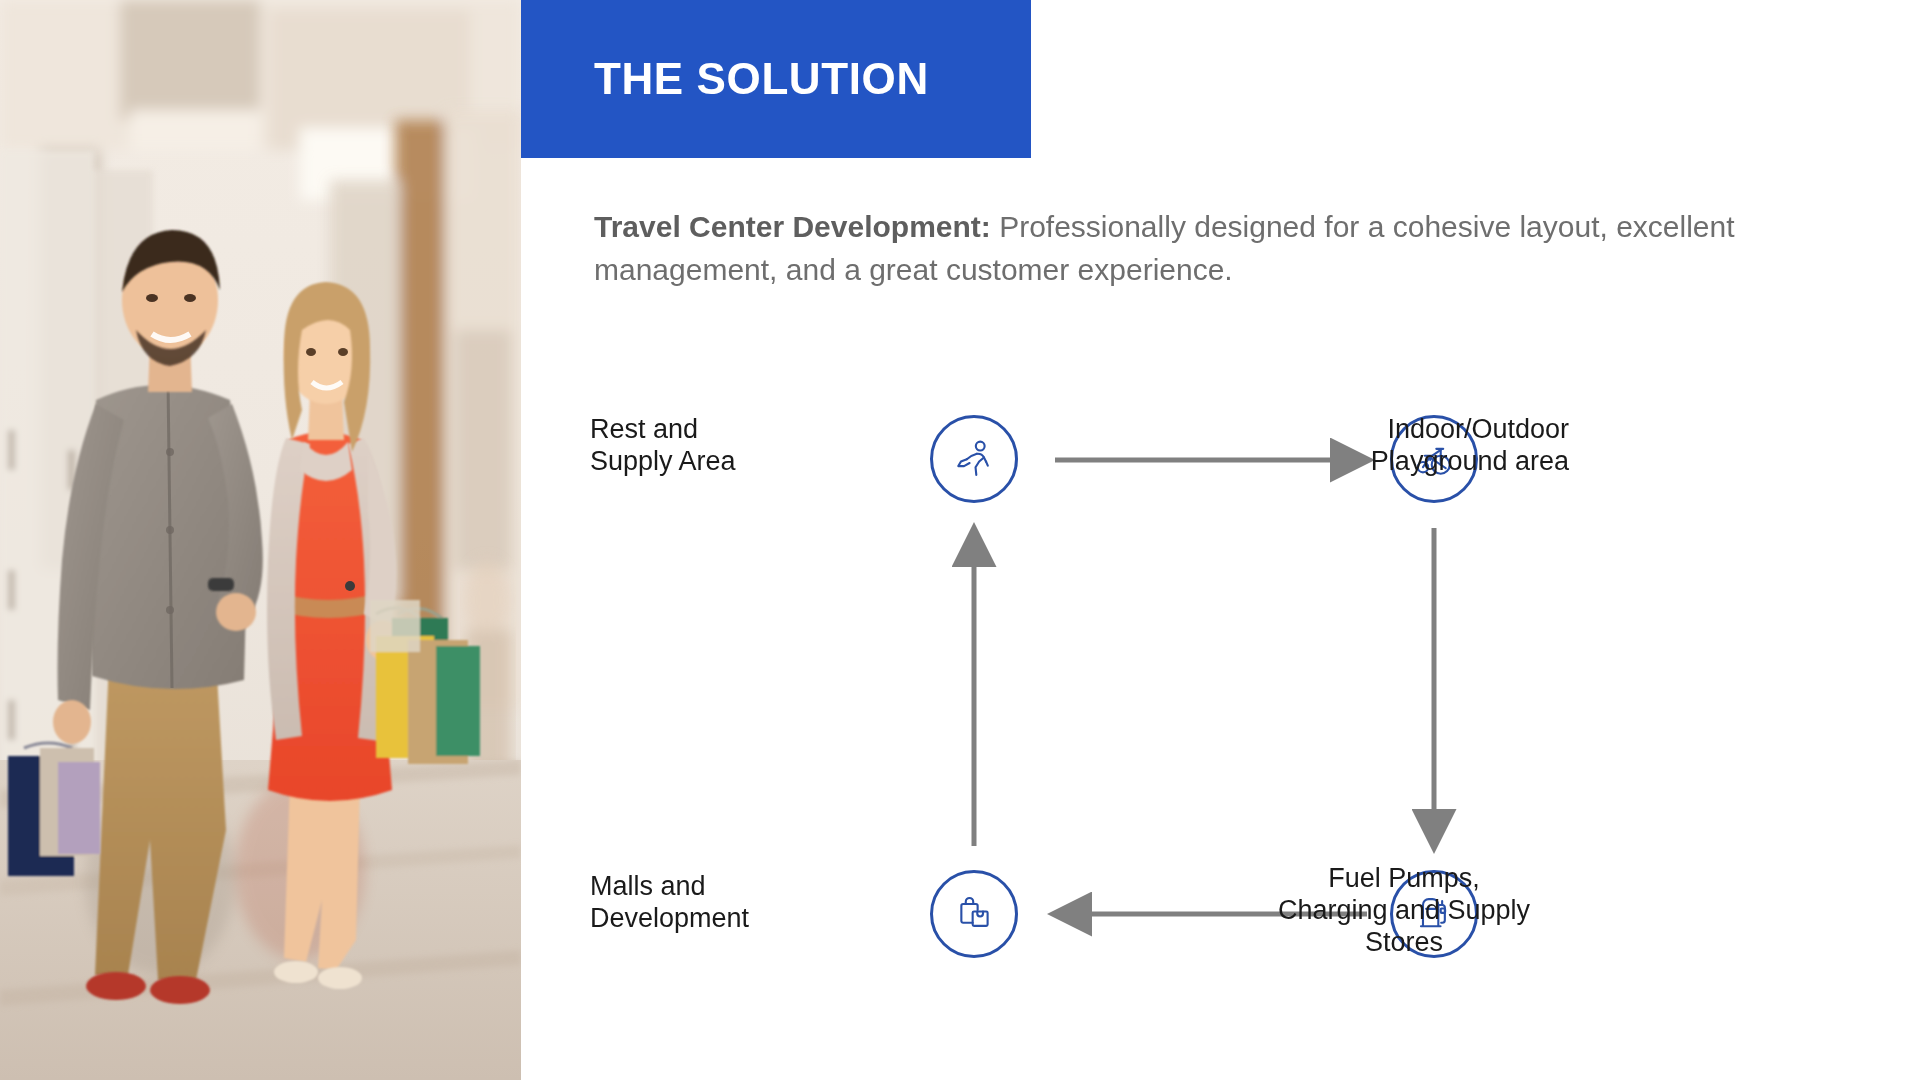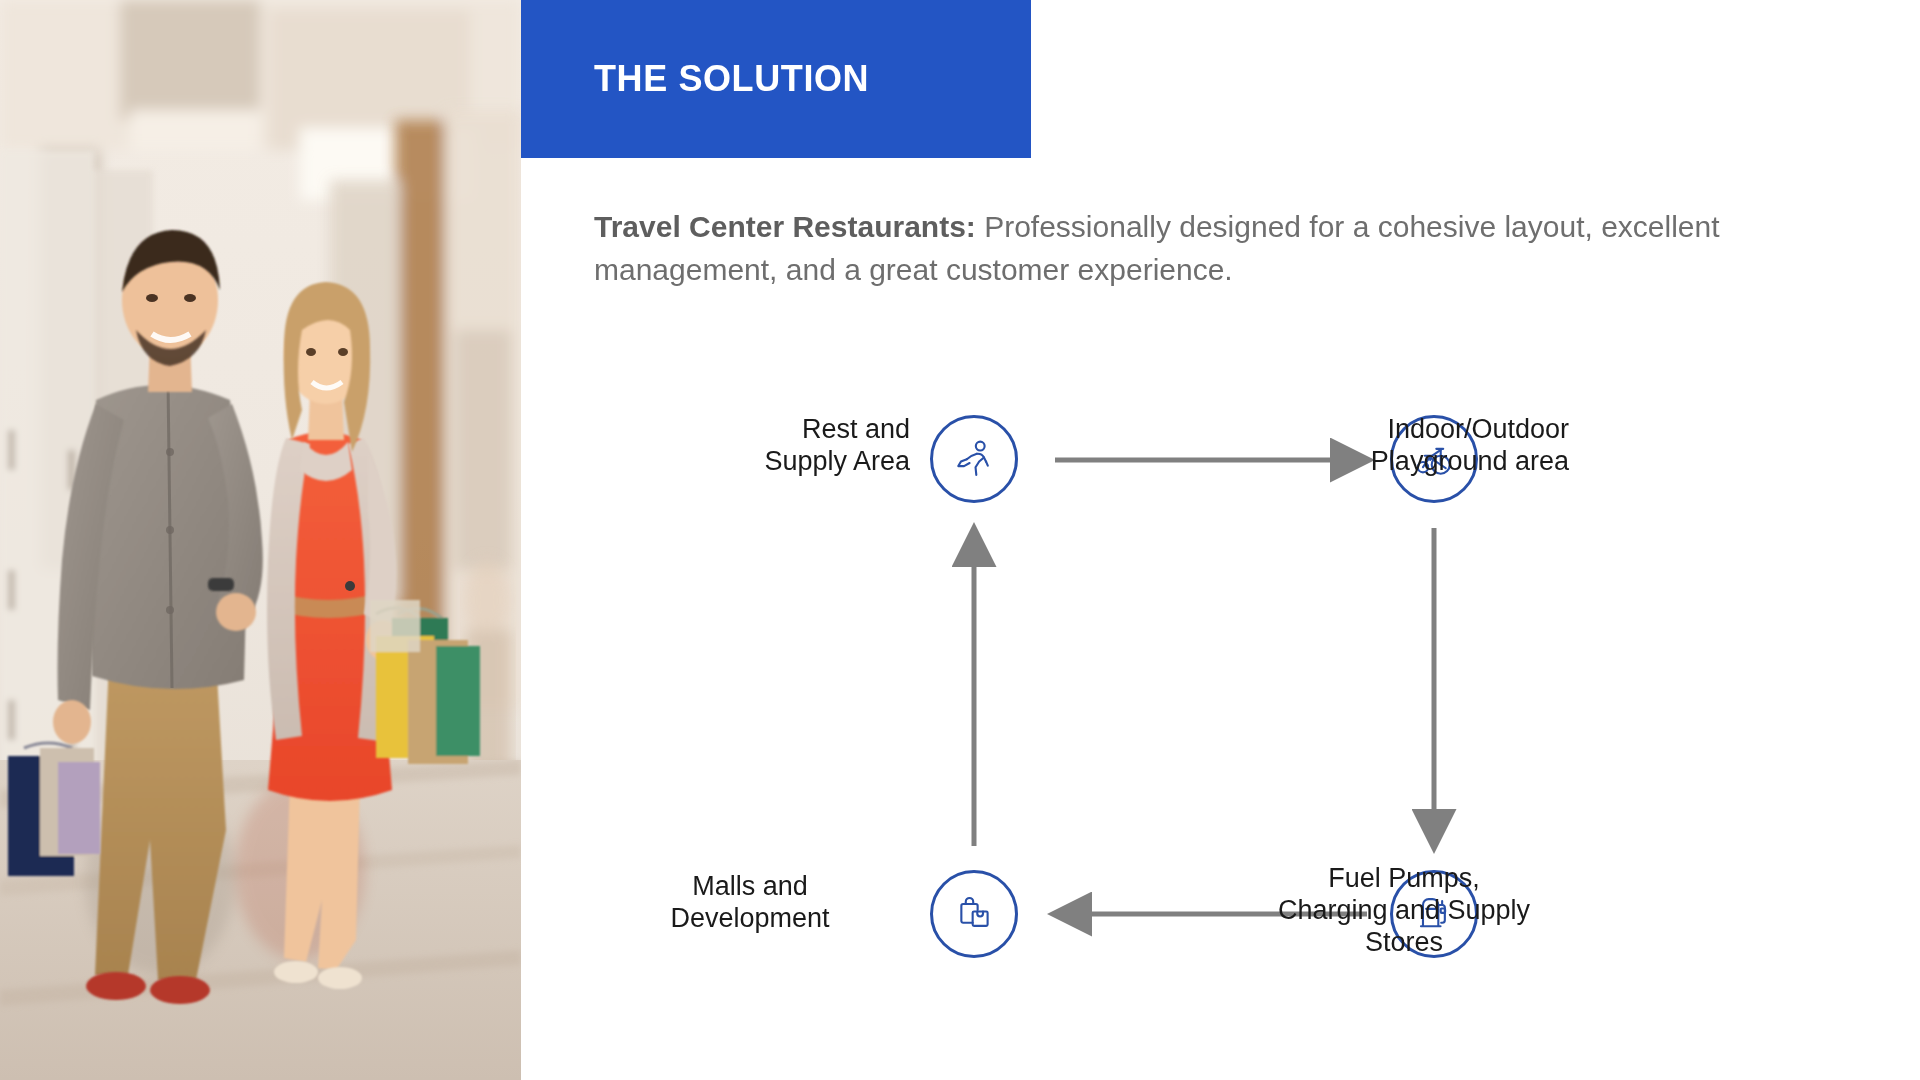--- a/index.html
+++ b/index.html
@@ -24,21 +24,21 @@
     background:#ffffff;
   }
 
   .title-banner {
     position:absolute; left:0px; top:0; width:510px; height:158px;
     background:#2355C4;
     display:flex; align-items:center;
   }
   .title-banner .title-text {
     color:#ffffff;
-    font-size:36px;
+    font-size:44px;
     font-weight:bold;
     letter-spacing:0.6px;
     padding-left:73px;
     font-family:"Liberation Sans", sans-serif;
   }
 
   .body-copy {
     position:absolute; left:73px; top:205px; width:1220px;
     font-size:30px;
     line-height:1.44;
@@ -68,24 +68,24 @@
   .node-br { left:869px; top:580px; }
   .node-bl { left:409px; top:580px; }
 
   .node-label {
     position:absolute;
     font-size:27px;
     line-height:1.19;
     color:#1a1a1a;
     font-family:"Liberation Sans", sans-serif;
   }
-  .label-tl { right:1010px; top:123px; text-align:right; width:320px; }
+  .label-tl { right:1010px; top:123px; width:320px; }
   .label-tr { left:718px; top:123px; text-align:right; width:330px; }
   .label-br { left:718px; top:572px; text-align:center; width:330px; }
-  .label-bl { right:1010px; top:580px; text-align:center; width:320px; }
+  .label-bl { right:1010px; top:580px; text-align:left; width:320px; }
 </style>
 </head>
 <body>
 
 <div class="photo">
   <svg viewBox="0 0 521 1080" preserveAspectRatio="xMidYMid slice">
     <defs>
       <linearGradient id="bgWall" x1="0" y1="0" x2="0" y2="1">
         <stop offset="0%" stop-color="#f3ece4"></stop>
         <stop offset="45%" stop-color="#efe8e0"></stop>
@@ -244,21 +244,21 @@
   </svg>
 </div>
 
 <div class="content">
 
   <div class="title-banner">
     <span class="title-text">THE SOLUTION</span>
   </div>
 
   <p class="body-copy">
-    <span class="lead">Travel Center Restaurants:</span><span> Professionally designed for a cohesive layout, excellent management, and a great customer experience.</span>
+    <span class="lead">Travel Center Development:</span><span> Professionally designed for a cohesive layout, excellent management, and a great customer experience.</span>
   </p>
 
   <div class="diagram">
 
     <svg class="diagram-svg" viewBox="0 0 1399 790">
       <defs>
         <marker id="ah" markerWidth="9" markerHeight="9" refX="7.4" refY="4.5" orient="auto">
           <path d="M0,0 L9,4.5 L0,9 Z" fill="#808080"></path>
         </marker>
       </defs>

